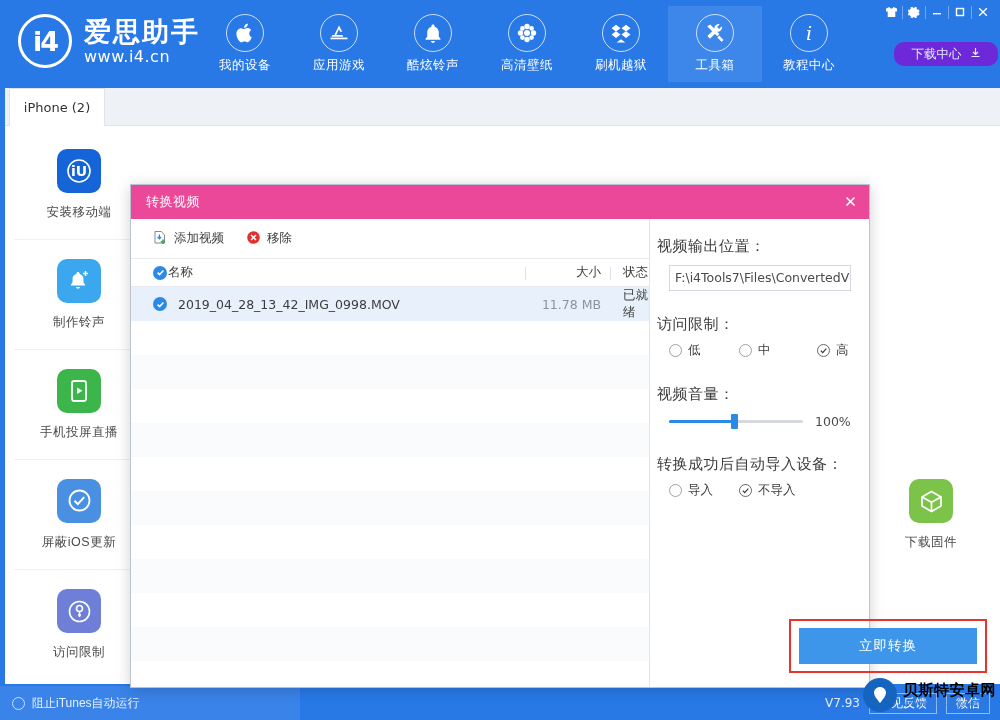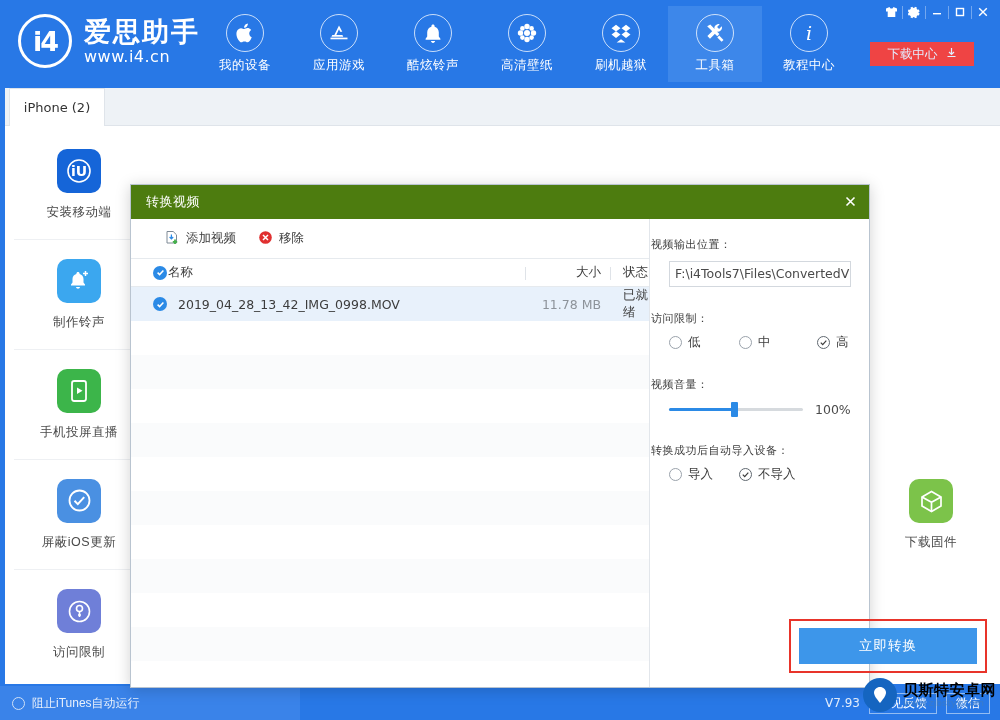--- a/index.html
+++ b/index.html
@@ -71,26 +71,26 @@
   }
   .win-btn {
     width: 22px; height: 20px;
     display: flex; align-items: center; justify-content: center;
     color: #ffffff; cursor: pointer;
   }
   .win-btn svg { display: block; }
   .win-sep { width: 1px; height: 13px; background: rgba(255,255,255,0.35); }
 
   .download-center {
-    position: absolute; right: 26px; top: 42px;
+    position: absolute; right: 2px; top: 42px;
     width: 104px; height: 24px;
-    background: #ef4444;
+    background: #6d28d9;
     color: #e3eeff; font-size: 12.5px;
     display: flex; align-items: center; justify-content: center;
-    gap: 8px; cursor: pointer;
+    gap: 8px; cursor: pointer; border-radius: 10px;
   }
 
   
   .content {
     position: absolute; left: 0; top: 88px;
     width: 1000px; height: 596px;
     background: #ffffff;
   }
   .leftrail { position: absolute; left: 0; top: 0; width: 5px; height: 598px; background: #2878e6; }
 
@@ -135,21 +135,21 @@
   .dialog {
     position: absolute; left: 130px; top: 96px;
     width: 740px; height: 504px;
     background: #ffffff;
     border: 1px solid #b9c4d0;
     box-shadow: 0 2px 14px rgba(0,0,0,0.18);
     z-index: 50;
   }
   .dlg-title {
     position: relative;
-    height: 34px; background: #4d7c0f;
+    height: 34px; background: #ec4899;
     display: flex; align-items: center;
   }
   .dlg-title-text {
     color: #ffffff; font-size: 13px;
     margin-left: 15px; letter-spacing: 0.5px;
   }
   .dlg-close {
     position: absolute; right: 6px; top: 4px;
     width: 26px; height: 25px;
     display: flex; align-items: center; justify-content: center;
@@ -158,21 +158,21 @@
 
   .dlg-body { position: absolute; left: 0; top: 34px; width: 738px; height: 468px; }
 
   .dlg-left {
     position: absolute; left: 0; top: 0;
     width: 519px; height: 468px;
     border-right: 1px solid #e2e6eb;
   }
   .dlg-toolbar {
     height: 40px; display: flex; align-items: center;
-    padding-left: 34px; gap: 22px;
+    padding-left: 22px; gap: 22px;
     border-bottom: 1px solid #e6eaee;
   }
   .tb-btn {
     display: flex; align-items: center; gap: 6px;
     font-size: 12.5px; color: #3c3c3c; cursor: pointer;
   }
 
   .list-head {
     position: relative;
     height: 28px; display: flex; align-items: center;
@@ -197,22 +197,22 @@
     height: 34px; display: flex; align-items: center;
     font-size: 12.5px; color: #3c3c3c;
   }
   .row.odd { background: #fafbfc; }
   .row.selected { background: #e8f1fb; }
   .row .col-name { left: 22px; gap: 11px; }
   .row .col-size { color: #8d939a; }
 
   .dlg-right { position: absolute; left: 520px; top: 0; width: 218px; height: 468px; }
   .fld-label {
-    font-size: 11px; color: #3c3c3c;
-    margin-left: 0; letter-spacing: 0.5px;
+    font-size: 15px; color: #3c3c3c;
+    margin-left: 6px; letter-spacing: 0.5px;
   }
   .path-input {
     margin: 9px 0 0 18px; width: 182px; height: 26px;
     border: 1px solid #d3d8de; background: #ffffff;
     font-size: 12.5px; color: #4a4a4a;
     padding: 0 5px; line-height: 24px;
     white-space: nowrap; overflow: hidden;
     font-family: "DejaVu Sans", sans-serif;
   }
   .btn-row { margin: 8px 0 0 18px; display: flex; gap: 6px; }

